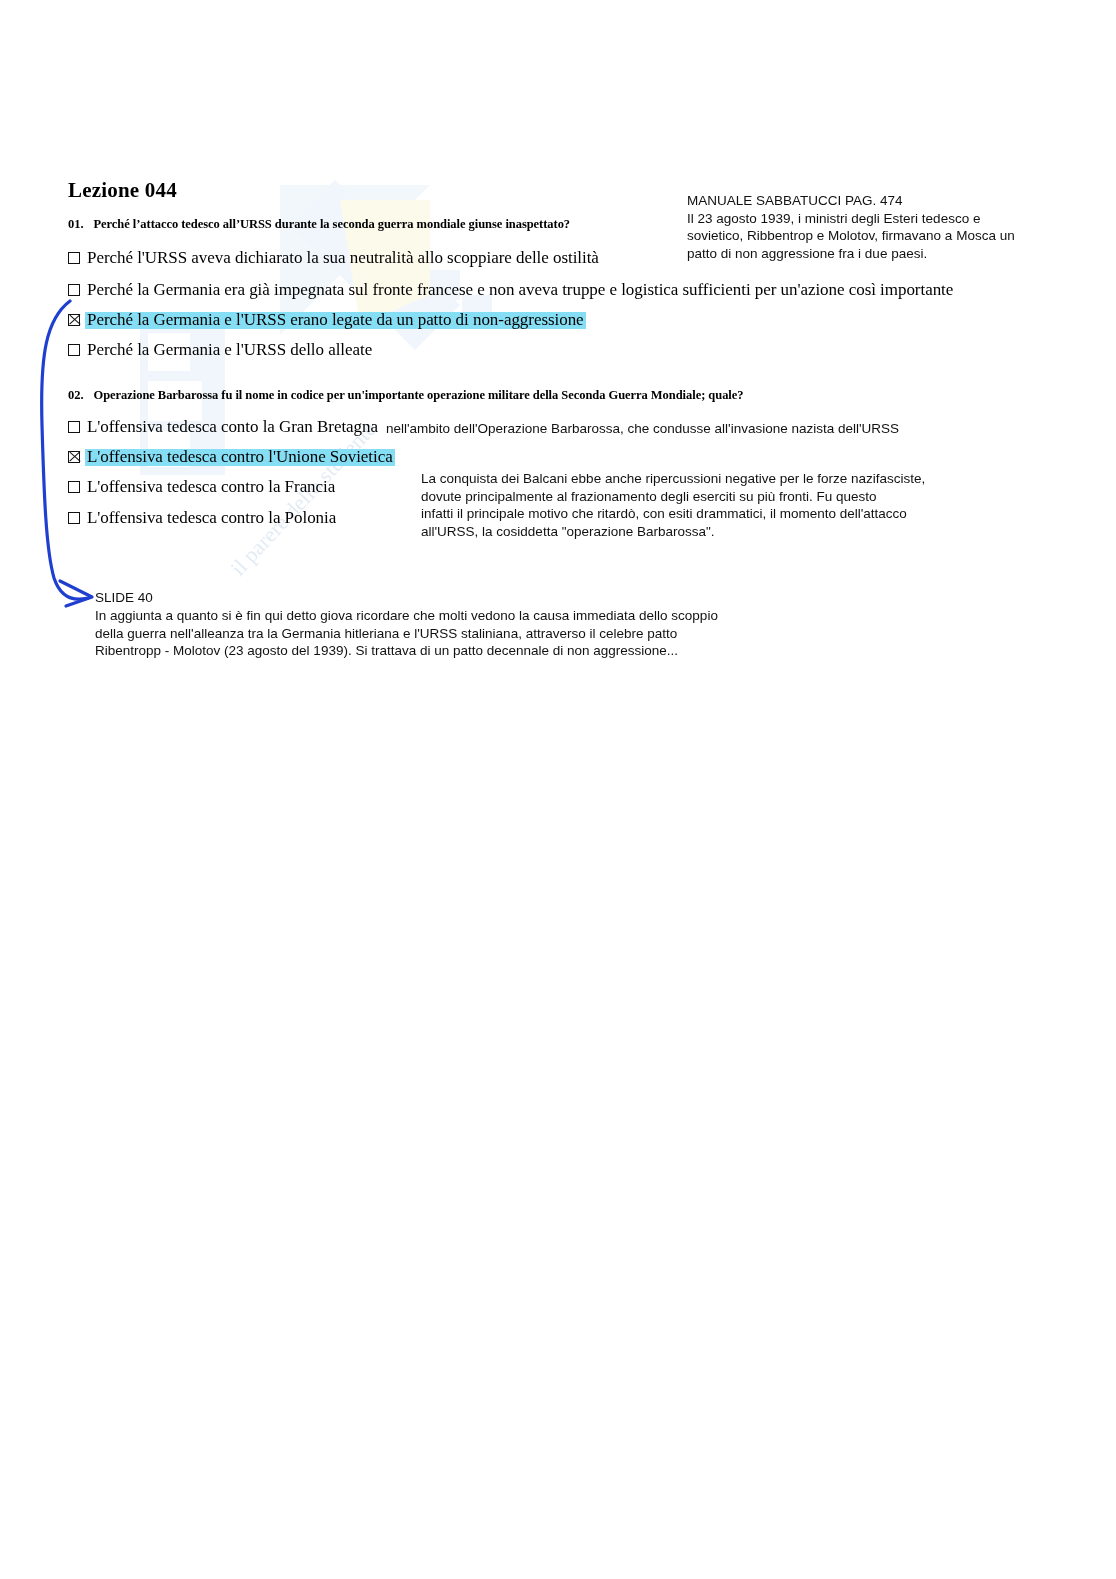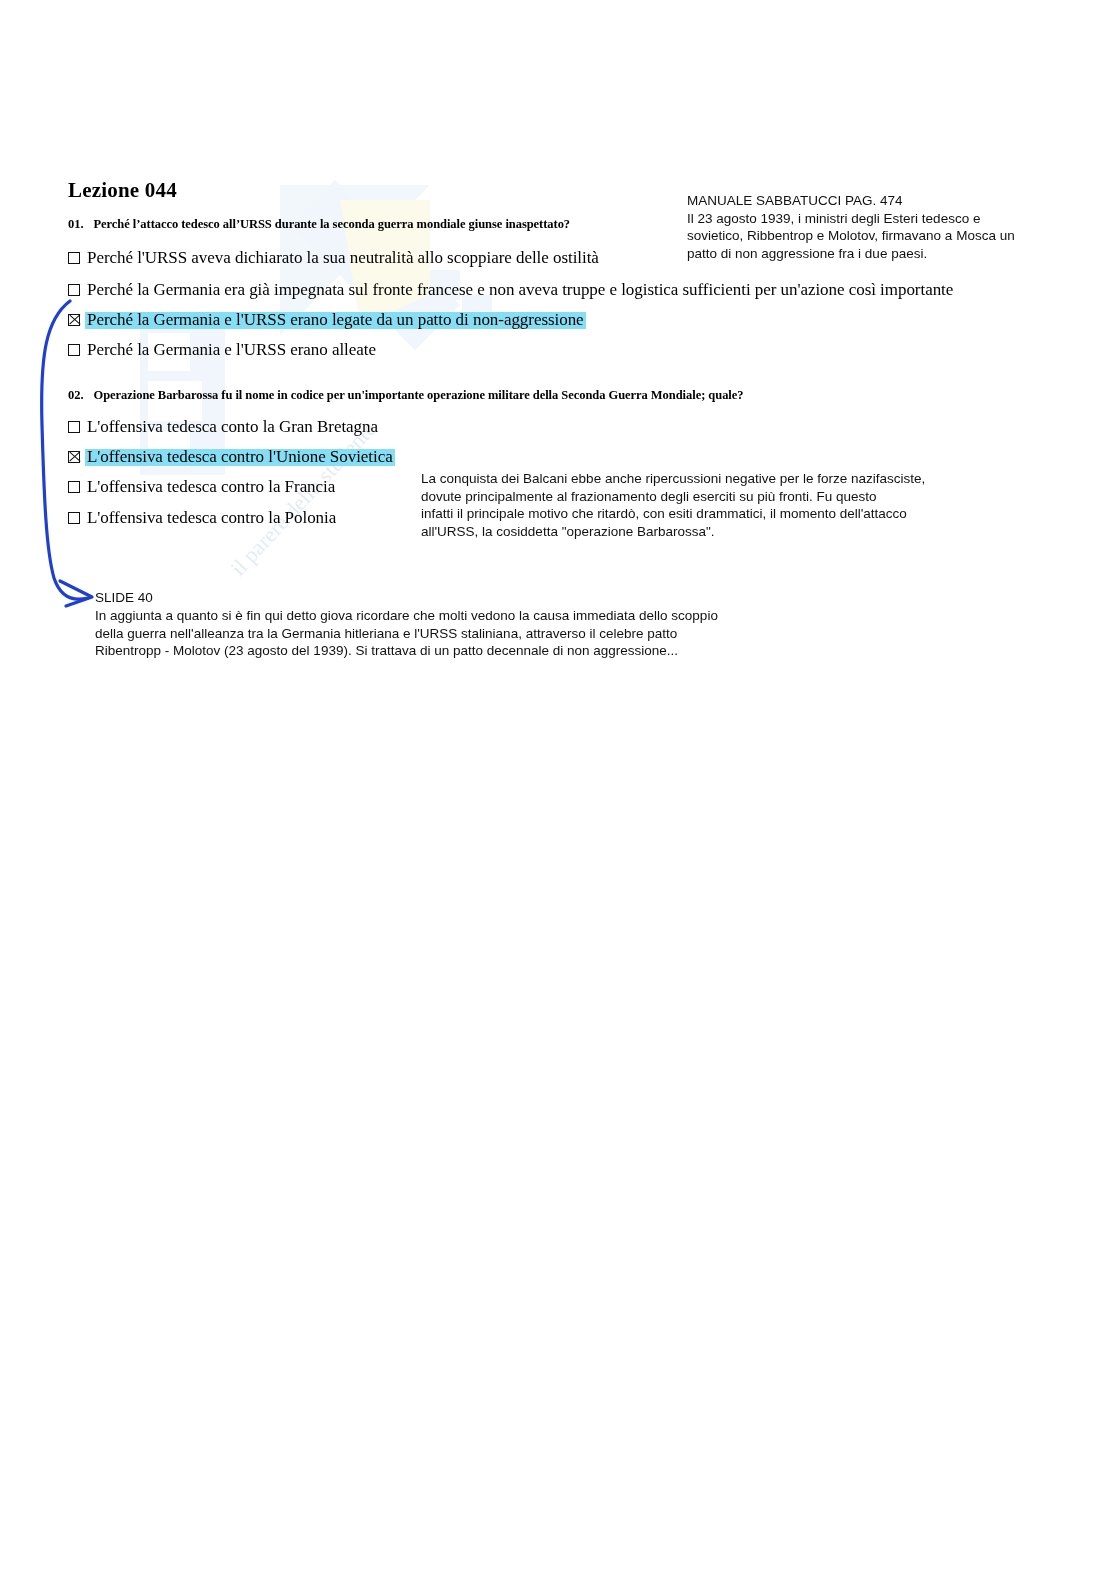--- a/index.html
+++ b/index.html
@@ -163,21 +163,21 @@
     <span class="otext">Perché la Germania era già impegnata sul fronte francese e non aveva truppe e logistica sufficienti per un'azione così importante</span>
   </div>
 
   <div class="option marked" style="left:68px; top:311px;">
     <span class="box checked"></span>
     <span class="otext">Perché la Germania e l'URSS erano legate da un patto di non-aggressione</span>
   </div>
 
   <div class="option" style="left:68px; top:341px;">
     <span class="box"></span>
-    <span class="otext">Perché la Germania e l'URSS erano alleate</span>
+    <span class="otext">Perché la Germania e l'URSS dello alleate</span>
   </div>
 
   <div class="question" style="left:68px; top:388px;">
     <span class="q-num">02.</span><span>Operazione Barbarossa fu il nome in codice per un'importante operazione militare della Seconda Guerra Mondiale; quale?</span>
   </div>
 
   <div class="option" style="left:68px; top:418px;">
     <span class="box"></span>
     <span class="otext">L'offensiva tedesca conto la Gran Bretagna</span>
   </div>
@@ -195,20 +195,21 @@
   <div class="option" style="left:68px; top:509px;">
     <span class="box"></span>
     <span class="otext">L'offensiva tedesca contro la Polonia</span>
   </div>
 
   <div class="note" style="left:687px; top:192px; width:400px;">MANUALE SABBATUCCI PAG. 474
 Il 23 agosto 1939, i ministri degli Esteri tedesco e
 sovietico, Ribbentrop e Molotov, firmavano a Mosca un
 patto di non aggressione fra i due paesi.</div>
 
+  <div class="note" style="left:386px; top:420px; width:680px;">nell'ambito dell'Operazione Barbarossa, che condusse all'invasione nazista dell'URSS</div>
 
   <div class="note" style="left:421px; top:470px; width:640px;">La conquista dei Balcani ebbe anche ripercussioni negative per le forze nazifasciste,
 dovute principalmente al frazionamento degli eserciti su più fronti. Fu questo
 infatti il principale motivo che ritardò, con esiti drammatici, il momento dell'attacco
 all'URSS, la cosiddetta "operazione Barbarossa".</div>
 
   <div class="note" style="left:95px; top:589px; width:760px;">SLIDE 40</div>
 
   <div class="note" style="left:95px; top:607px; width:780px;">In aggiunta a quanto si è fin qui detto giova ricordare che molti vedono la causa immediata dello scoppio
 della guerra nell'alleanza tra la Germania hitleriana e l'URSS staliniana, attraverso il celebre patto

